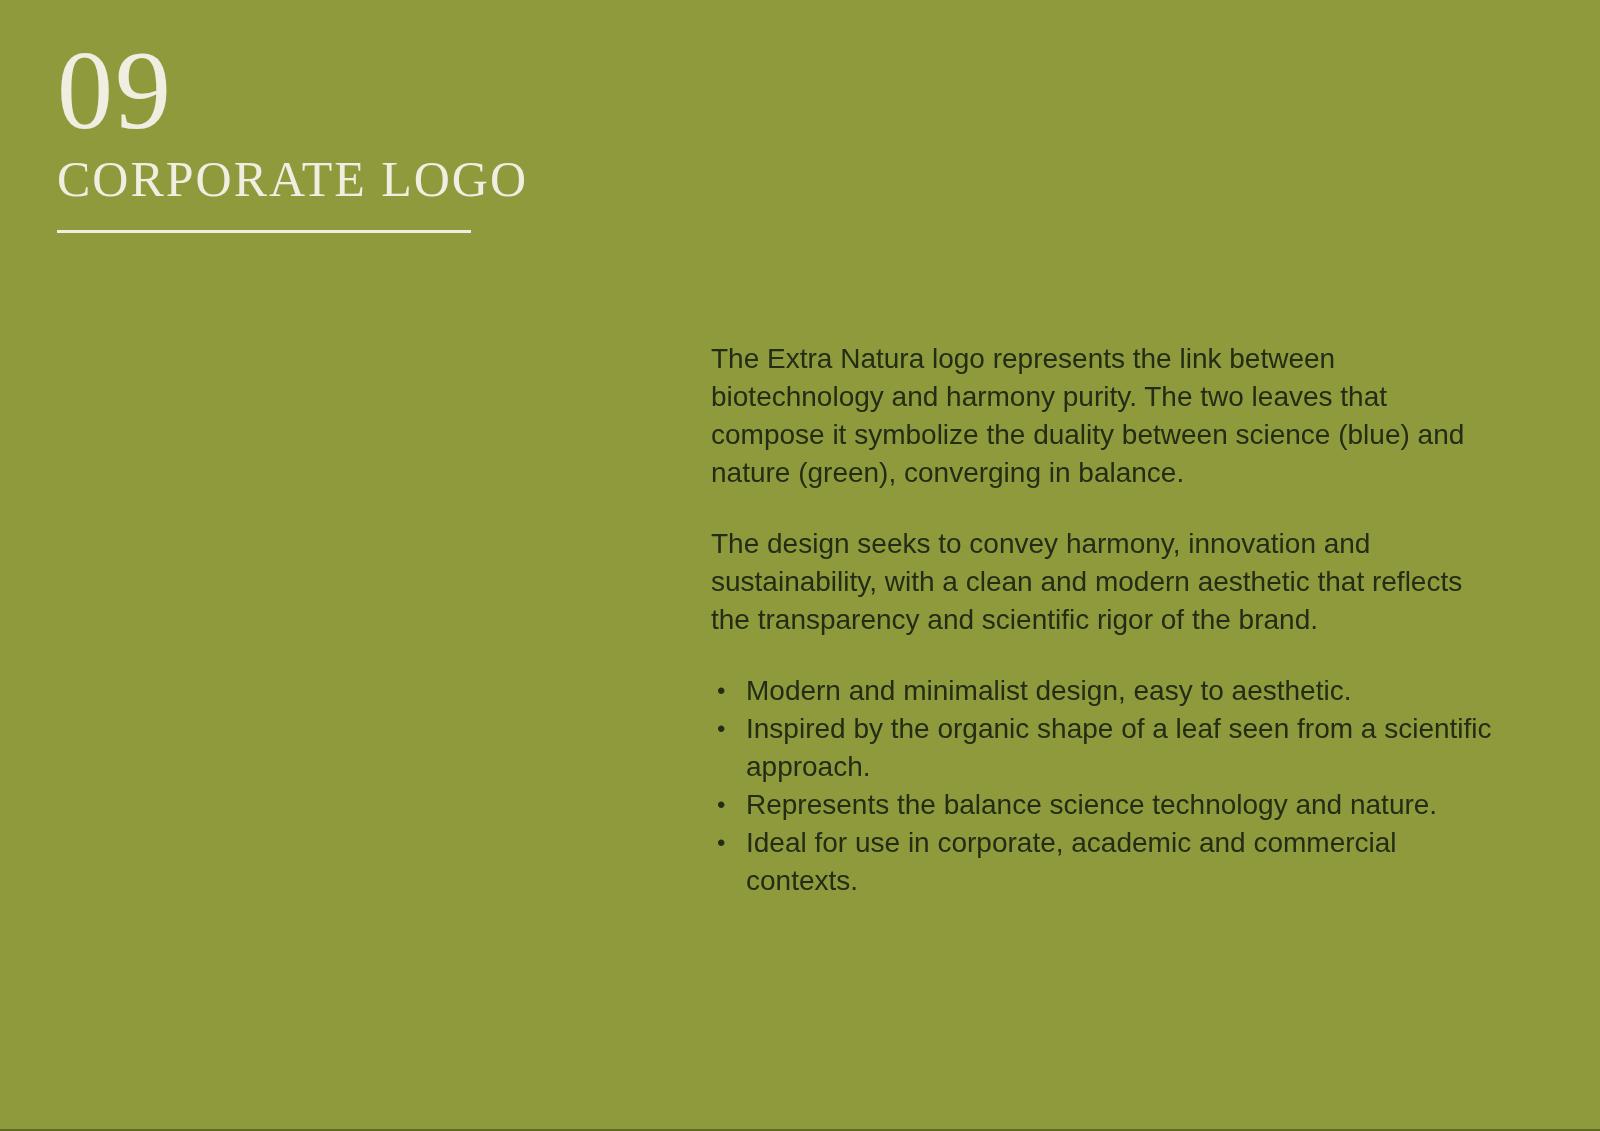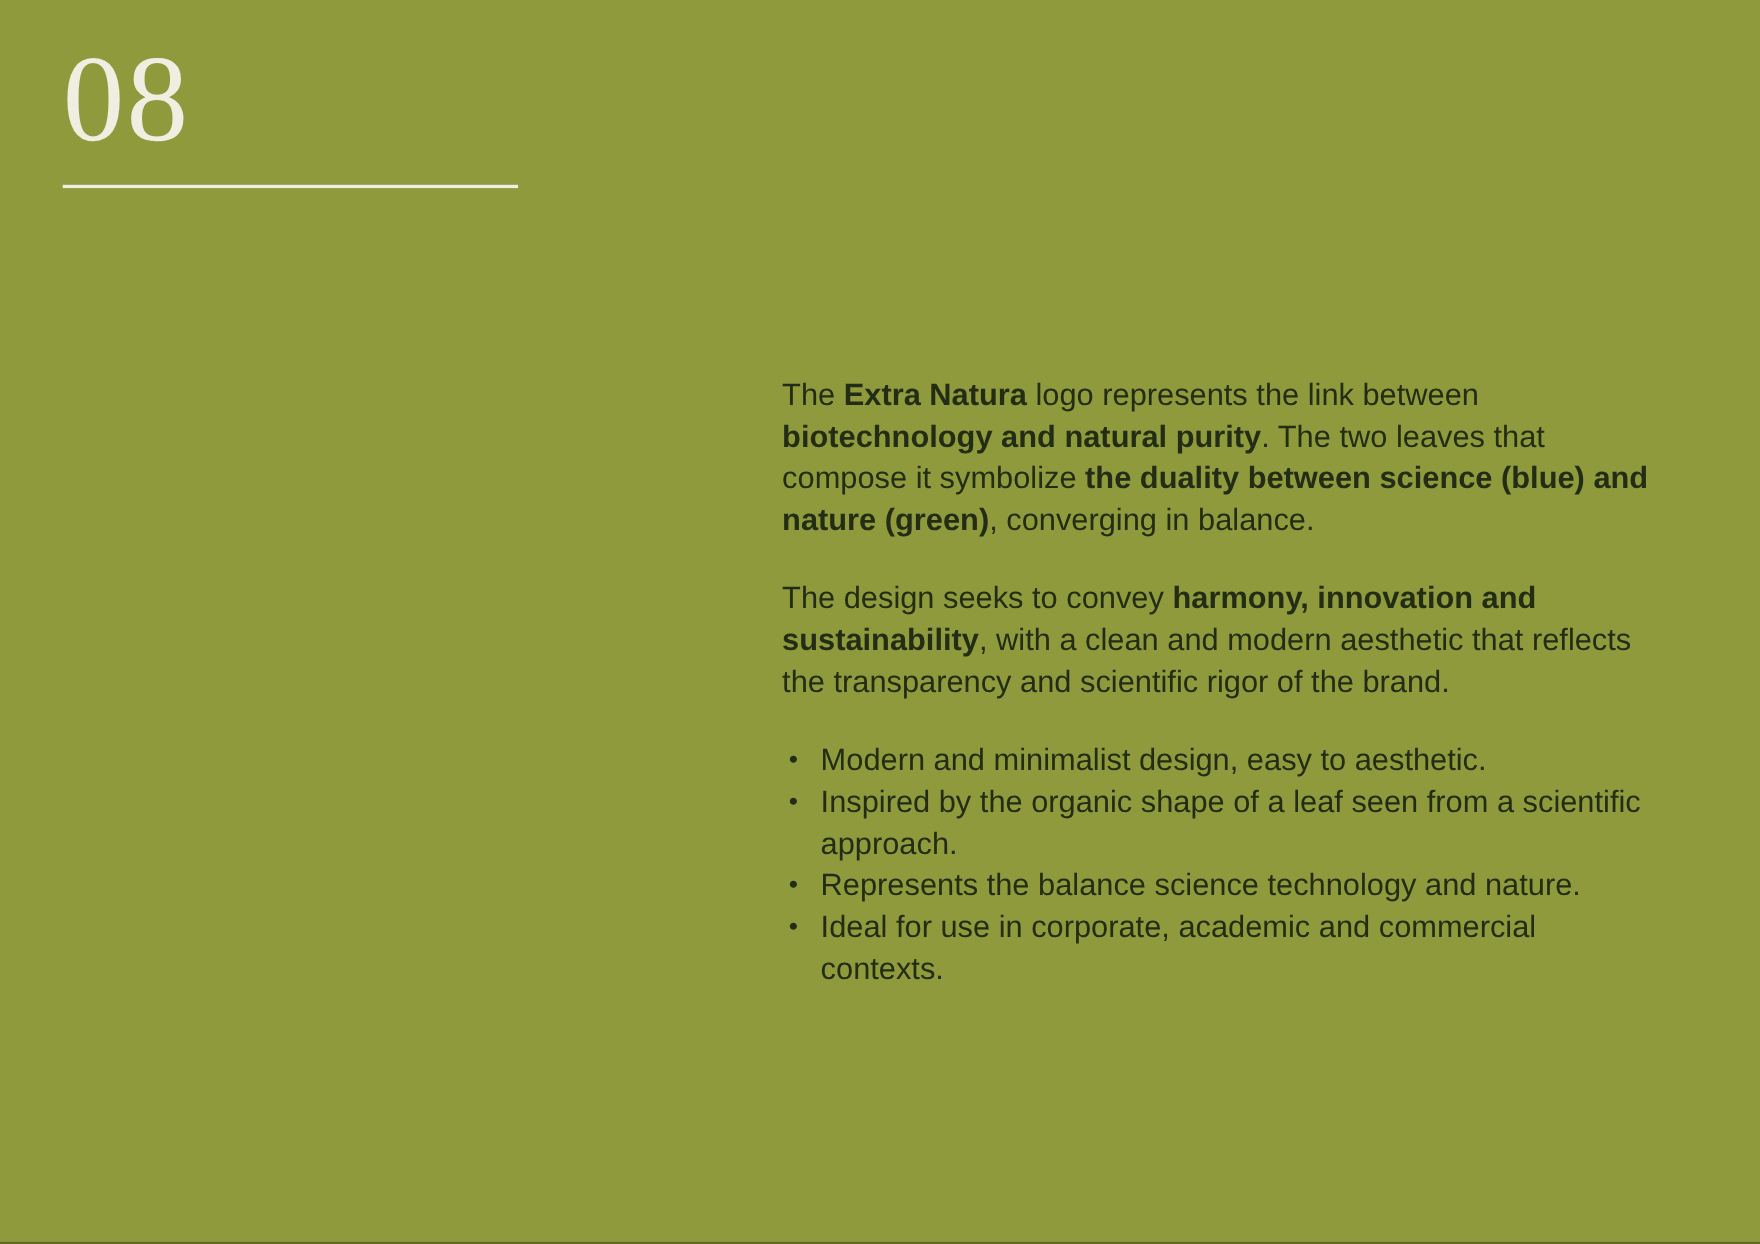--- a/index.html
+++ b/index.html
@@ -54,21 +54,21 @@
   .body-column {
     position: absolute;
     left: 711px;
     top: 340px;
     width: 792px;
     font-size: 28px;
     line-height: 38px;
     color: var(--body-text);
   }
   .body-column p { margin: 0 0 33px 0; }
-  .body-column b, .body-column .bold { font-weight: 700; }
+  .body-column b, .body-column .bold { font-weight: 400; }
   .features-heading {
     font-weight: 700;
     margin: 43px 0 29px 0;
   }
   ul.features-list {
     list-style: none;
     margin: 0;
     padding: 0;
   }
   ul.features-list li {
@@ -89,27 +89,28 @@
     position: absolute;
     left: 0; right: 0; bottom: 0;
     height: 2px;
     background: rgba(40, 46, 10, 0.45);
   }
 </style>
 </head>
 <body>
 
 <div class="header">
-  <div class="section-number">08</div>
+  <div class="section-number">09</div>
+  <div class="section-title">CORPORATE LOGO</div>
   <div class="header-divider"></div>
 </div>
 
 <div class="body-column">
   <div id="paragraphs">
-      <p><span>The </span><b>Extra Natura</b><span> logo represents the link between </span><b>biotechnology and natural purity</b><span>. The two leaves that compose it symbolize </span><b>the duality between science (blue) and nature (green)</b><span>, converging in balance.</span></p>
+      <p><span>The </span><b>Extra Natura</b><span> logo represents the link between </span><b>biotechnology and harmony purity</b><span>. The two leaves that compose it symbolize </span><b>the duality between science (blue) and nature (green)</b><span>, converging in balance.</span></p>
       <p><span>The design seeks to convey </span><b>harmony, innovation and sustainability</b><span>, with a clean and modern aesthetic that reflects the transparency and scientific rigor of the brand.</span></p>
     </div>
   <ul class="features-list" id="features">
       <li>
         <span class="bullet">•</span>
         <span class="bullet-text">Modern and minimalist design, easy to aesthetic.</span>
       </li>
       <li>
         <span class="bullet">•</span>
         <span class="bullet-text">Inspired by the organic shape of a leaf seen from a scientific approach.</span>

